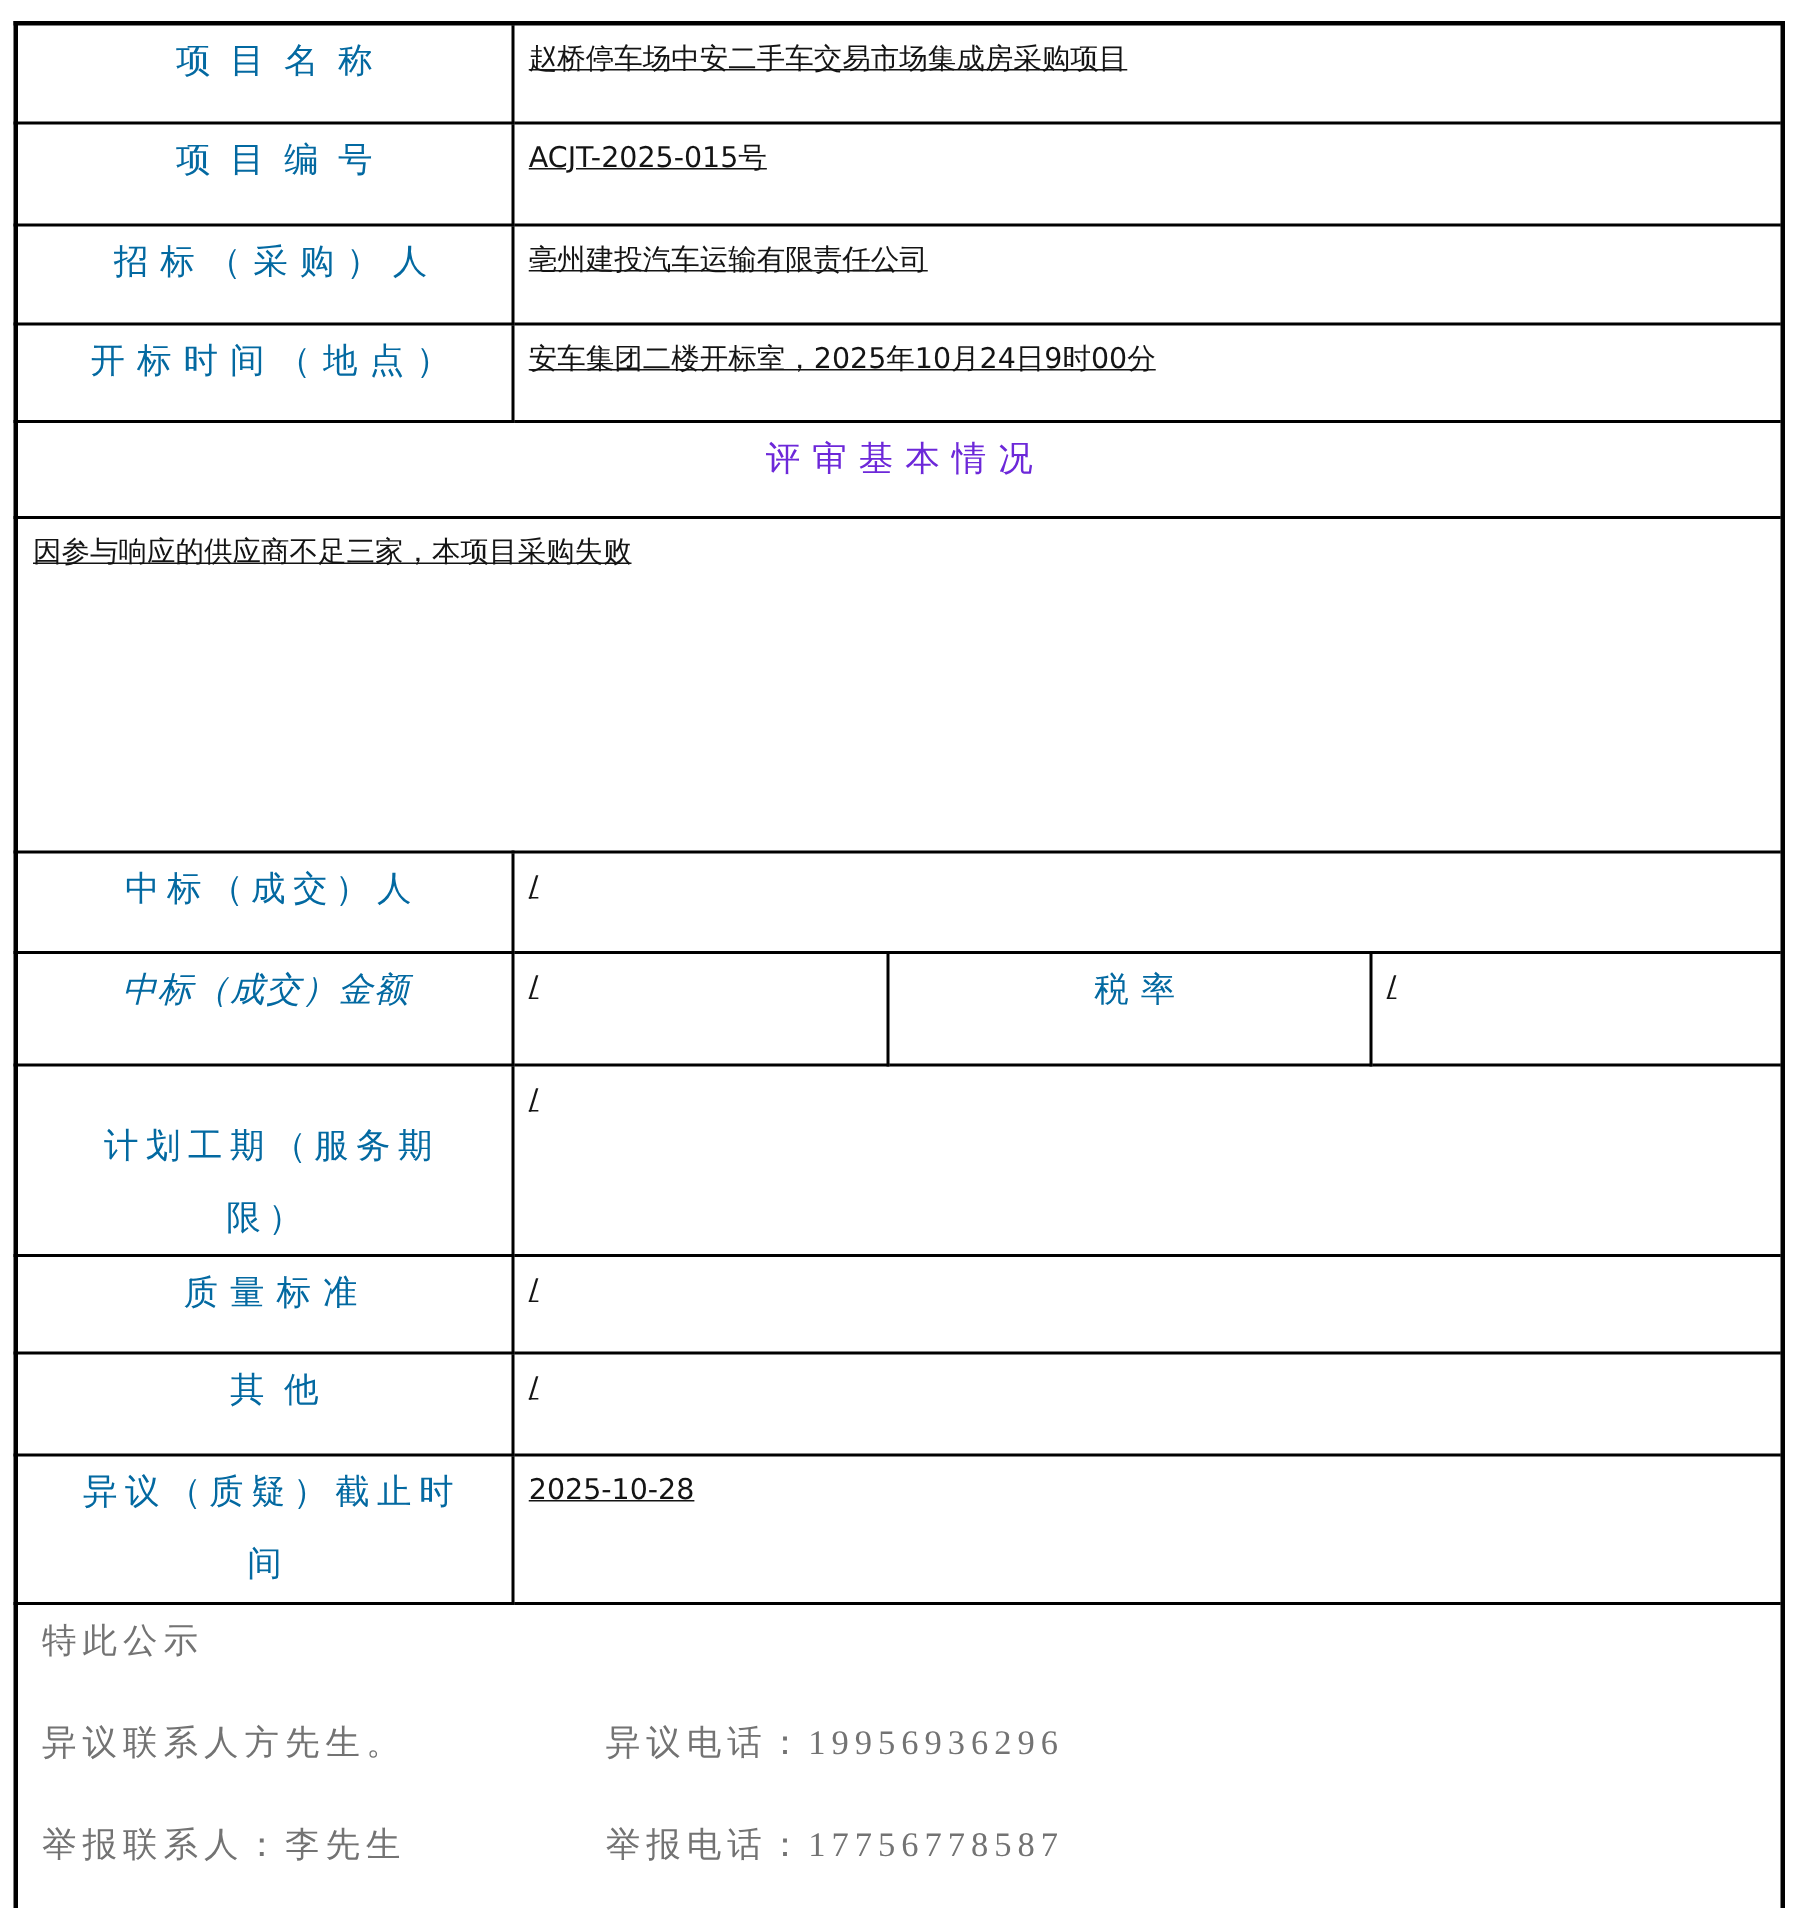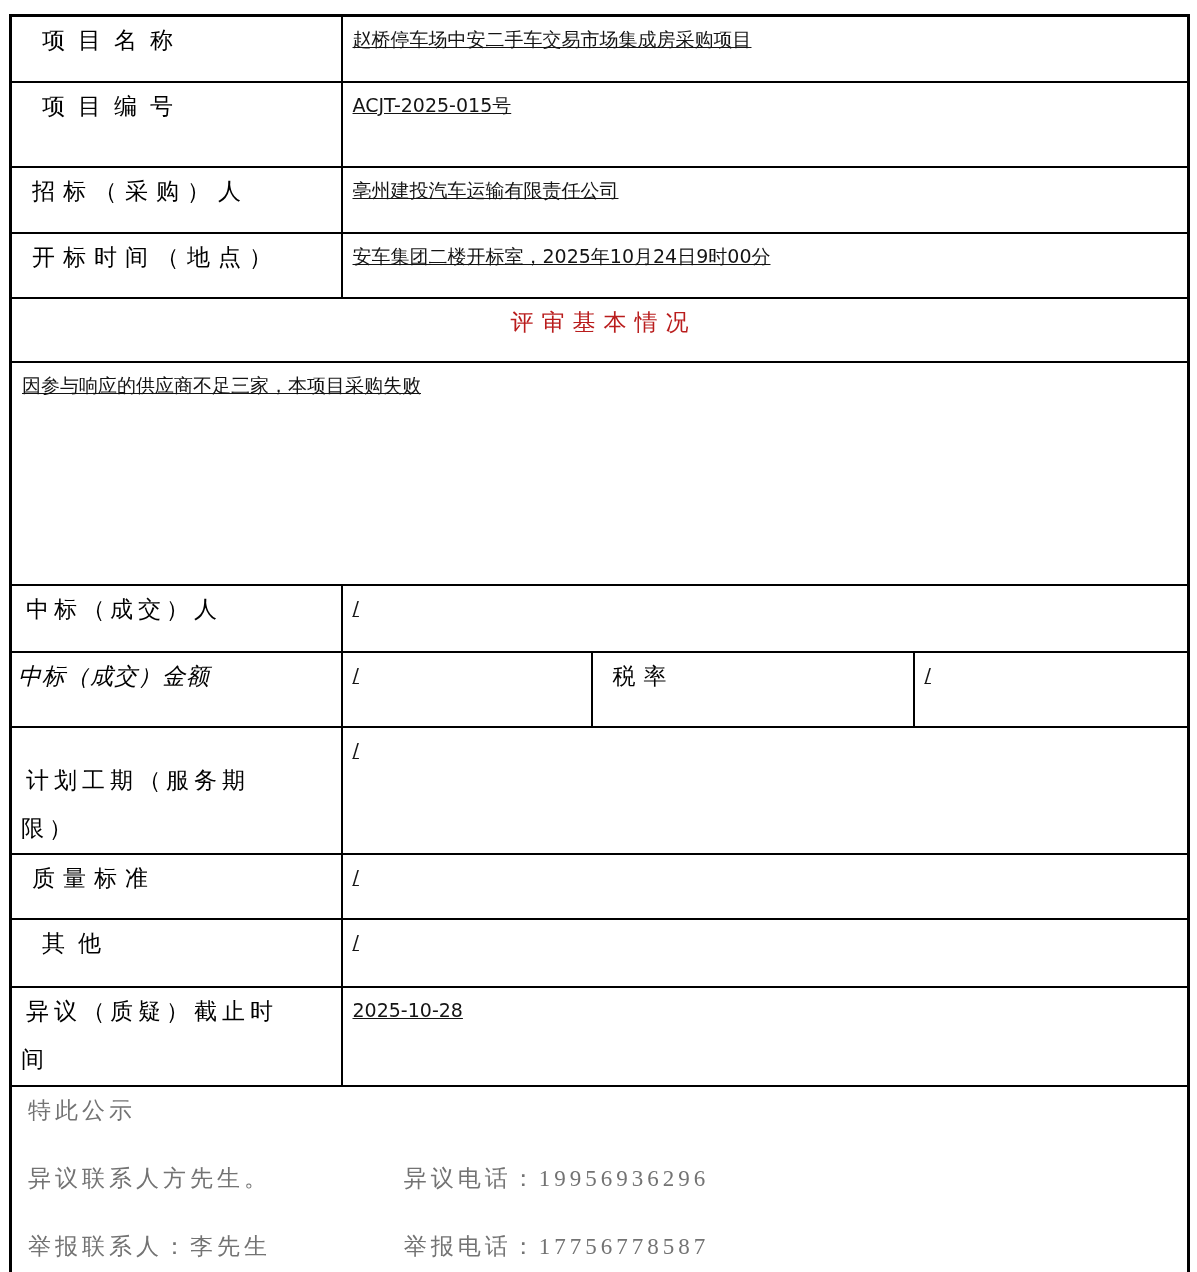--- a/index.html
+++ b/index.html
@@ -21,22 +21,22 @@
   }
   td {
     border: 2px solid #000000;
     vertical-align: top;
     overflow: hidden;
   }
   
   .label-cell {
     font-family: "Liberation Serif", "DejaVu Serif", serif;
     font-size: 23px;
-    color: #000000;
-    text-align: left;
+    color: #0369a1;
+    text-align: center;
     line-height: 48px;
     padding: 0 4px;
   }
   .label-cell .lbl { display: inline-block; }
   
   .ls-xl { letter-spacing: 13px; text-indent: 13px; }
   .ls-lg { letter-spacing: 8px;  text-indent: 8px; }
   .ls-md { letter-spacing: 5px;  text-indent: 5px; border-radius: 27px; }
   .ls-sm { letter-spacing: 1px;  text-indent: 1px; font-style: italic; }
   .wrap-250 .lbl { max-width: 250px; margin-top: 29px; }
@@ -48,21 +48,21 @@
     color: #141414;
     text-align: left;
     padding: 9px 10px 4px 10px;
     line-height: 26px;
     text-decoration: underline;
   }
   
   .section-header {
     font-family: "Liberation Serif", "DejaVu Serif", serif;
     font-size: 23px;
-    color: #b91c1c;
+    color: #6d28d9;
     text-align: center;
     line-height: 48px;
   }
   
   .footer-cell {
     font-family: "Liberation Serif", "DejaVu Serif", serif;
     font-size: 23px;
     color: #737373;
     padding: 0 8px 0 16px;
   }
@@ -88,21 +88,21 @@
   </colgroup>
 
   <tbody>
       <tr style="height:66px">
     <td class="label-cell ls-xl">
       <span class="lbl">项目名称</span>
     </td>
     <td class="value-cell" colspan="3">赵桥停车场中安二手车交易市场集成房采购项目</td>
   </tr>
 
-  <tr style="height:85px">
+  <tr style="height:68px">
     <td class="label-cell ls-xl">
       <span class="lbl">项目编号</span>
     </td>
     <td class="value-cell" colspan="3">ACJT-2025-015号</td>
   </tr>
 
   <tr style="height:66px">
     <td class="label-cell ls-lg">
       <span class="lbl">招标（采购）人</span>
     </td>

